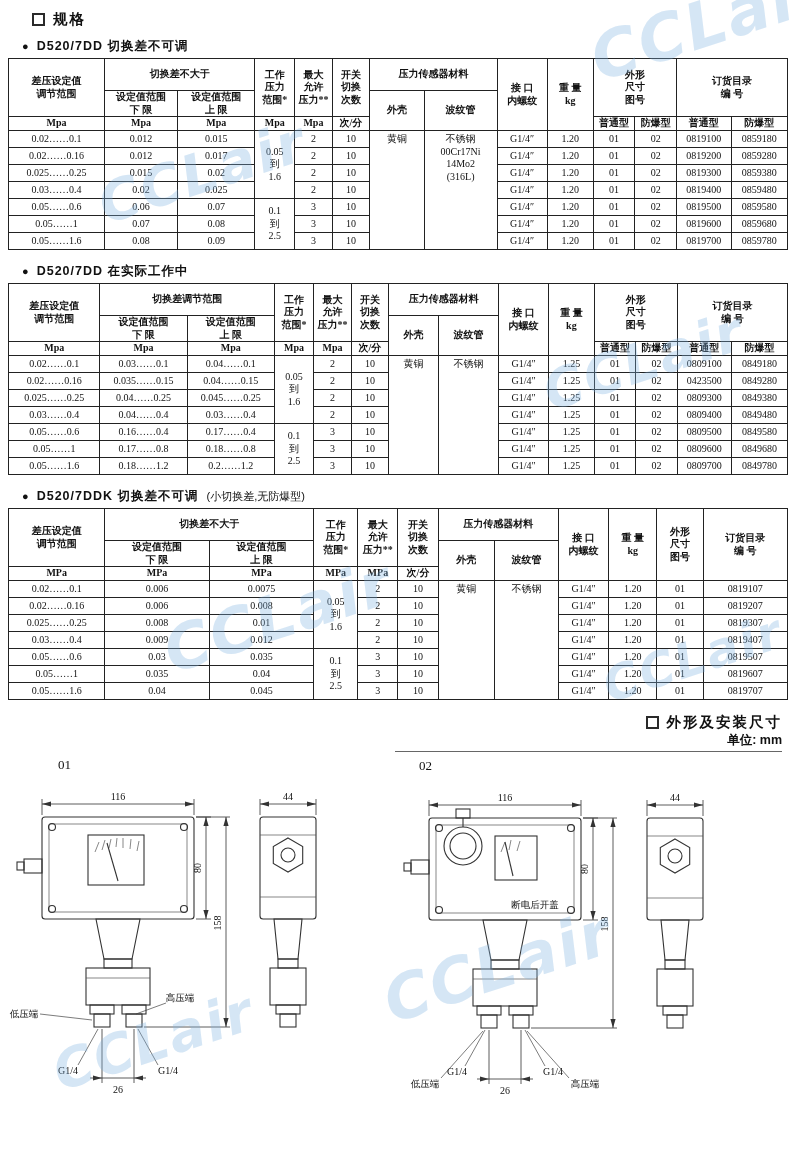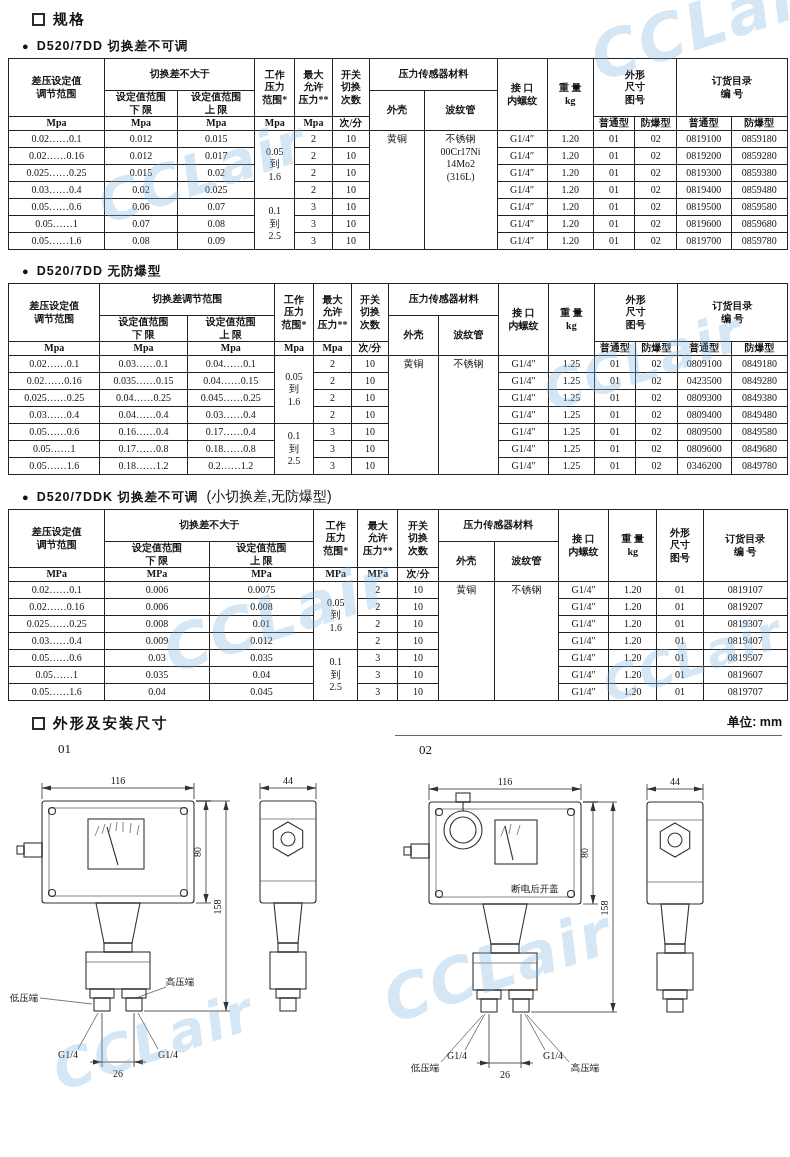--- a/index.html
+++ b/index.html
@@ -14,38 +14,38 @@
         pointer-events:none; user-select:none; white-space:nowrap; }
 
   
   .sec-head { display:flex; align-items:center; gap:8px; margin:4px 0 9px 24px; }
   .sec-head .sq { width:13px; height:13px; border:2px solid #2a2a2a; background:#fff; }
   .sec-head .t { font-weight:bold; font-size:14.5px; letter-spacing:2px; }
 
   .tbl-title { display:flex; align-items:baseline; gap:8px; margin:0 0 3px 14px; }
   .tbl-title .bullet { font-size:11px; line-height:1; }
   .tbl-title .t { font-weight:bold; font-size:12.5px; letter-spacing:1px; }
-  .tbl-title .sfx { font-size:14px; }
+  .tbl-title .sfx { font-size:11px; }
 
   
   table.spec { border-collapse:collapse; table-layout:fixed; width:100%; margin:1px 0 13px 0;
                border:1.5px solid #111; }
   .spec th, .spec td { border:1px solid #222; font-size:10px; text-align:center; vertical-align:middle;
                white-space:pre-line; padding:0; line-height:1.25; overflow:hidden;
                font-family:"Liberation Serif","DejaVu Serif",serif; }
   .spec th { font-weight:bold; }
   .spec thead tr:nth-child(1){ height:32px; }
   .spec thead tr:nth-child(2){ height:21px; }
   .spec thead tr:nth-child(3){ height:14px; }
   .spec tbody tr { height:17px; }
   .spec td[rowspan="7"] { vertical-align:top; padding-top:2px; }
 
   .note { font-size:10px; margin:0 0 18px 10px; font-family:"Liberation Serif","DejaVu Serif",serif; }
 
-  .outline-head { display:flex; justify-content:space-between; align-items:flex-start; margin:0 6px 2px 0; }
+  .outline-head { display:flex; justify-content:space-between; align-items:flex-end; margin:0 6px 2px 0;flex-direction:column; }
   .unit { font-weight:bold; font-size:12.5px; }
 
   
   .drawings { display:flex; margin-top:2px; }
   .drawing { width:387px; }
   .drawing.rt { border-top:1px solid #666; }
   .d-label { font-size:13px; margin:6px 0 0 50px; font-family:"Liberation Serif","DejaVu Serif",serif; }
   .drawing.rt .d-label { margin-left:24px; }
   .dwg { display:block; width:387px; height:340px; }
   .dwg .ln rect, .dwg .ln path, .dwg .ln line, .dwg .ln circle, .dwg .ln polygon
@@ -250,21 +250,21 @@
               <td>0819700</td>
               <td>0859780</td>
             </tr>
           </tbody>
         </table>
     </div>
 
     <div class="tbl-block">
       <div class="tbl-title">
         <span class="bullet">●</span>
-        <span class="t">D520/7DD 无防爆型</span>
+        <span class="t">D520/7DD 在实际工作中</span>
         <span class="sfx"></span>
       </div>
       <table class="spec">
           <colgroup>
             <col style="width: 88px;">
             <col style="width: 84px;">
             <col style="width: 84px;">
             <col style="width: 38px;">
             <col style="width: 36px;">
             <col style="width: 36px;">
@@ -413,21 +413,21 @@
             <tr>
               <td>0.05……1.6</td>
               <td>0.18……1.2</td>
               <td>0.2……1.2</td>
               <td>3</td>
               <td>10</td>
               <td>G1/4″</td>
               <td>1.25</td>
               <td>01</td>
               <td>02</td>
-              <td>0346200</td>
+              <td>0809700</td>
               <td>0849780</td>
             </tr>
           </tbody>
         </table>
     </div>
 
     <div class="tbl-block">
       <div class="tbl-title">
         <span class="bullet">●</span>
         <span class="t">D520/7DDK 切换差不可调</span>

